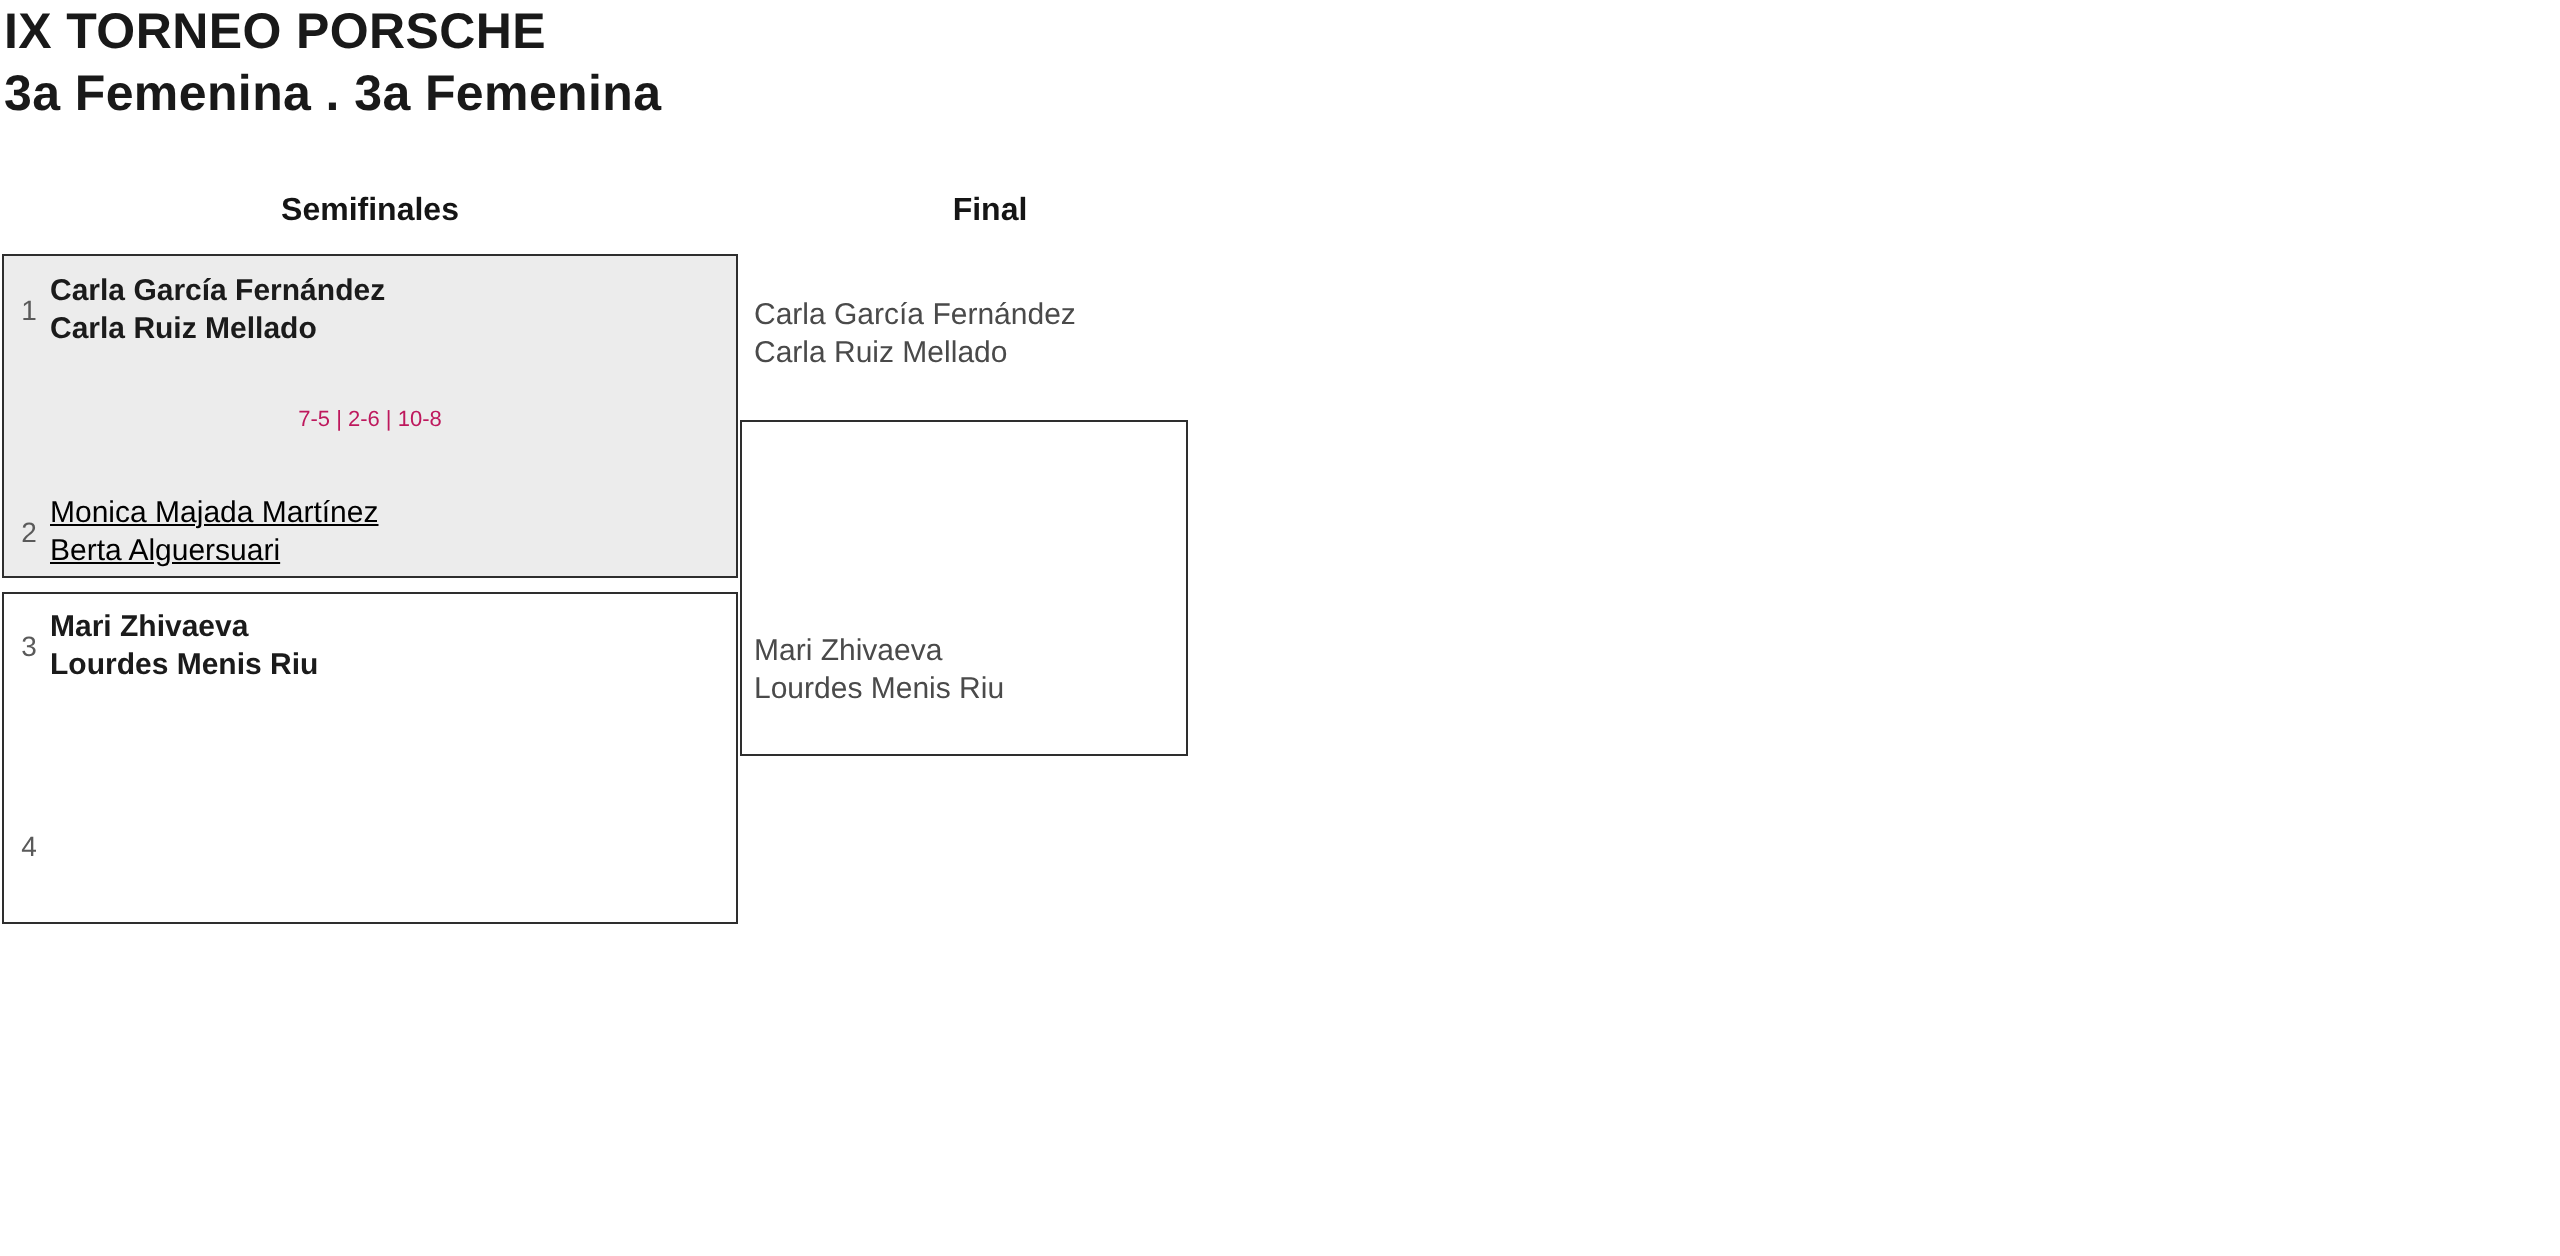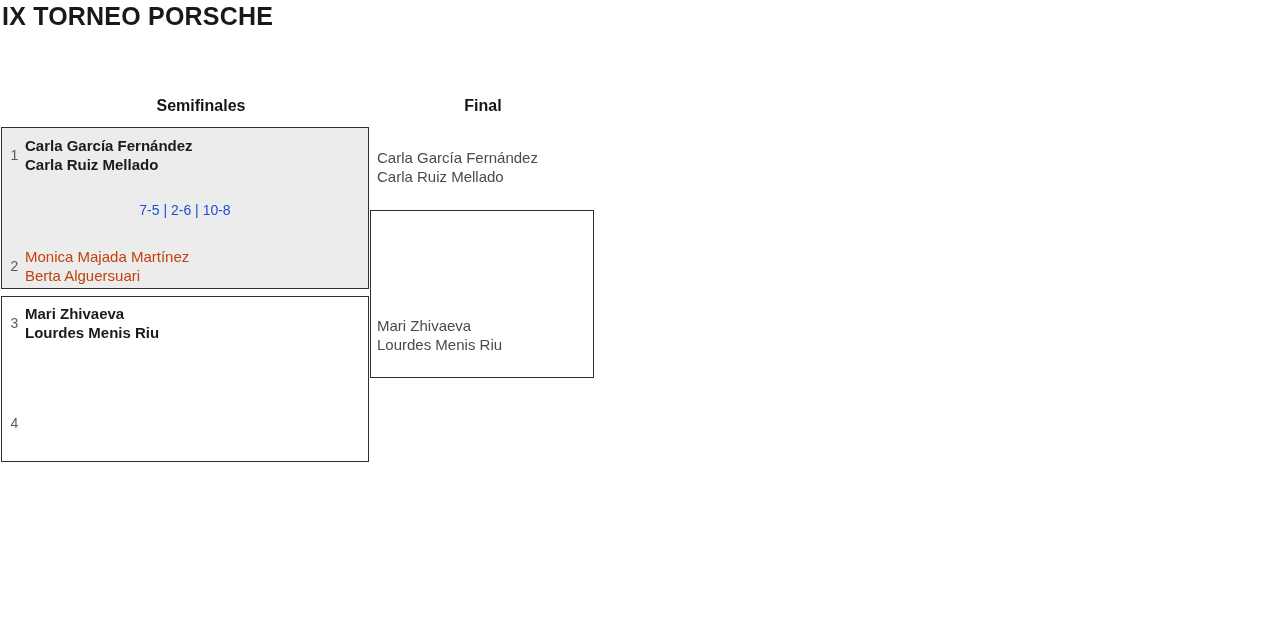--- a/index.html
+++ b/index.html
@@ -20,40 +20,41 @@
     position:absolute;box-sizing:border-box;border:1px solid #2e2e2e;background:#fff;
   }
   .match-box.shaded{background:#ececec;}
   .team-row{position:absolute;left:6px;display:flex;align-items:center;}
   .seed{
     flex:none;width:13px;margin-right:4px;text-align:center;
     font-size:14px;color:#5a5a5a;
   }
   .names{font-size:15px;line-height:19px;white-space:nowrap;}
   .names.winner{font-weight:700;color:#1b1b1b;}
-  .names.loser{font-weight:400;color:#c2410c;}
+  .names.loser{font-weight:400;color:#000000;text-decoration:underline;}
   .pline{display:block;}
   .score-row{
     position:absolute;left:0;width:100%;text-align:center;
-    font-size:14px;line-height:19px;color:#1d4ed8;white-space:nowrap;
+    font-size:11px;line-height:19px;color:#be185d;white-space:nowrap;
   }
   .final-team{
     position:absolute;font-size:15px;line-height:19px;color:#4a4a4a;white-space:nowrap;
   }
 </style>
 </head>
 <body>
 
 <div class="stage">
 
   <div class="title" style="top:4px">IX TORNEO PORSCHE</div>
+  <div class="title" style="top:35px">3a Femenina . 3a Femenina</div>
 
 
-  <div class="round-h" style="left:16px;width:370px">Semifinales</div>
-  <div class="round-h" style="left:370px;width:226px">Final</div>
+  <div class="round-h" style="left:0;width:370px">Semifinales</div>
+  <div class="round-h" style="left:382px;width:226px">Final</div>
 
   <div class="match-box shaded" style="left:1px;top:127px;width:368px;height:162px">
     <div class="team-row" style="top:8px">
       <span class="seed">1</span>
       <span class="names winner">
         <span class="pline">Carla García Fernández</span>
         <span class="pline">Carla Ruiz Mellado</span>
       </span>
     </div>
     <div class="score-row" style="top:73px">7-5 | 2-6 | 10-8</div>

